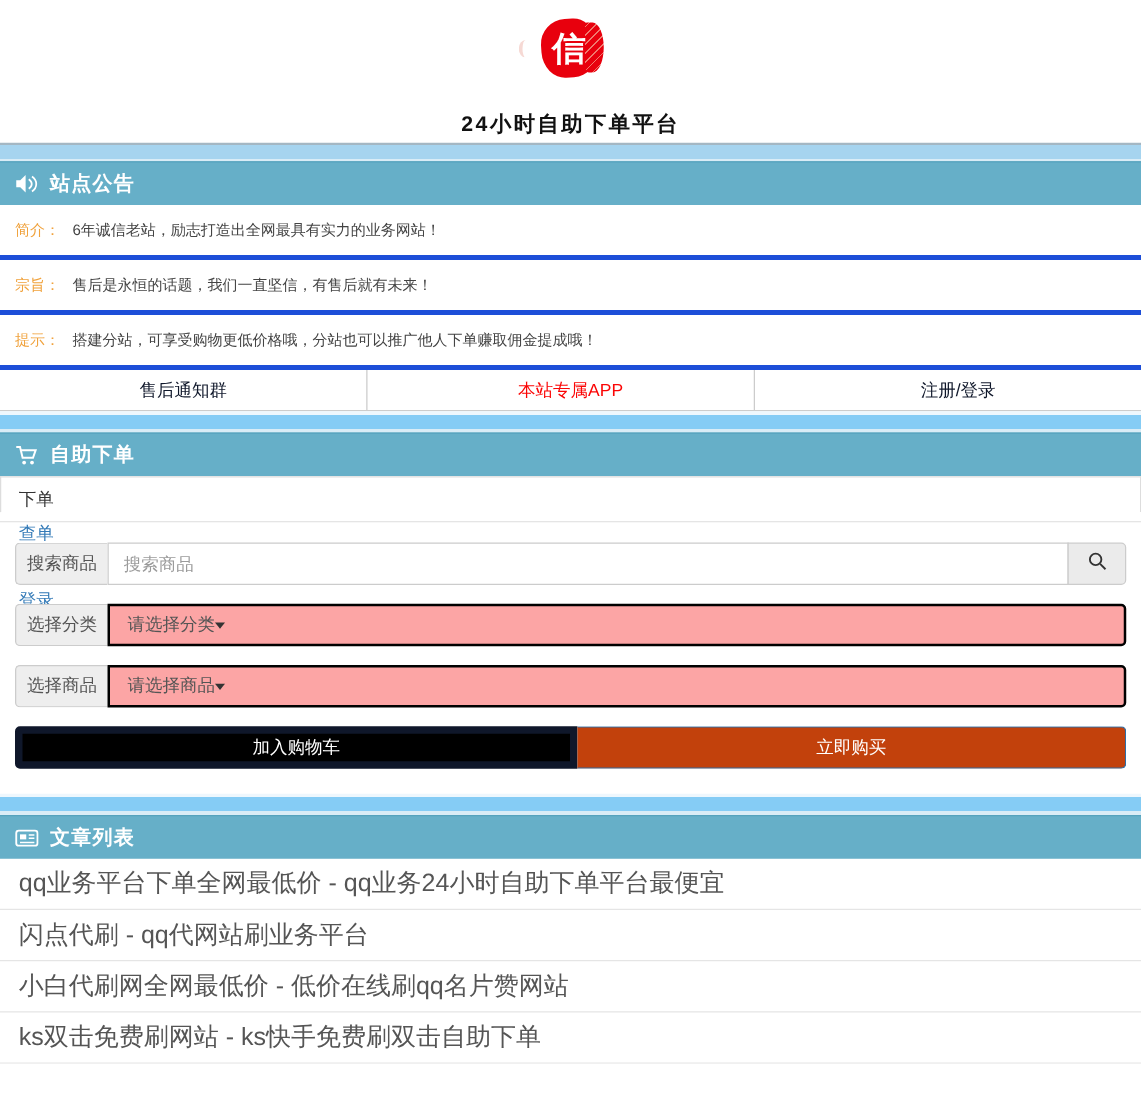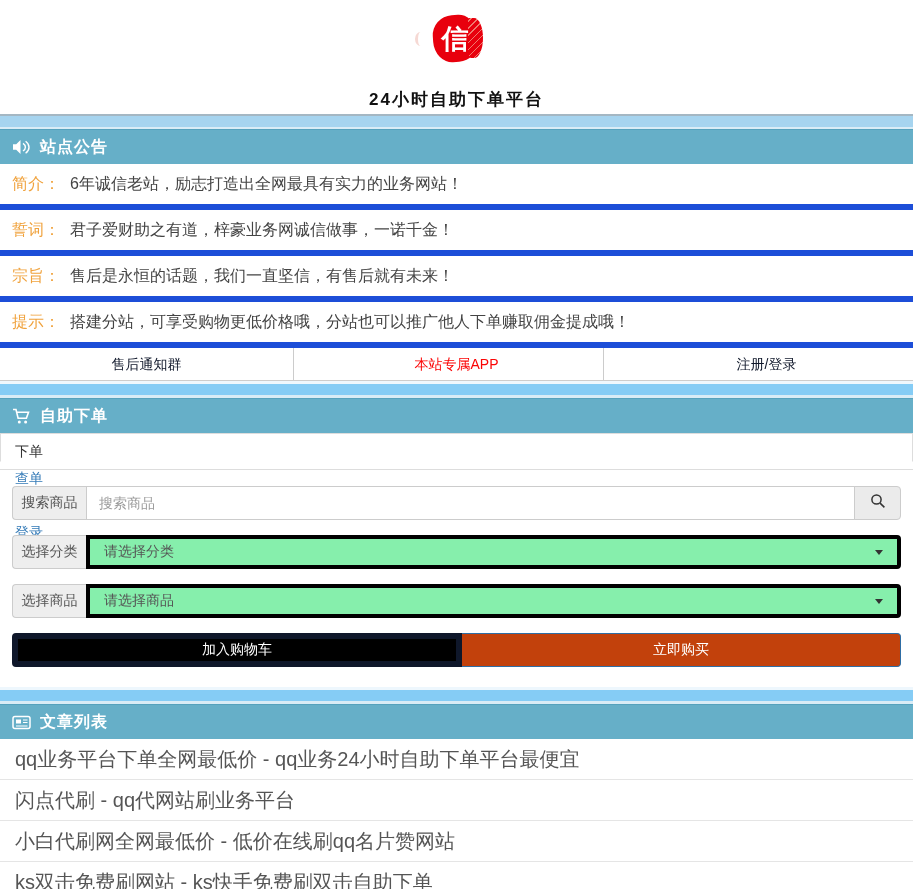--- a/index.html
+++ b/index.html
@@ -17,21 +17,21 @@
 
   
   .gap-strip{height:17px;background:linear-gradient(to bottom,#eef7fd 0,#eef7fd 3px,#85ccf5 3px,#85ccf5 14px,#d9ecf6 14px,#d9ecf6 17px);}
   .gap-strip.first{height:15px;background:linear-gradient(to bottom,#a4b7c3 0,#a4b7c3 2px,#a6d4ef 2px,#a6d4ef 13px,#d9ecf6 13px,#d9ecf6 15px);}
 
   
   .section-header{height:35px;background:#66afc8;border-top:1px solid #55a2bd;box-sizing:border-box;color:#fff;display:flex;align-items:center;padding-left:12px;font-size:16px;font-weight:bold;letter-spacing:1px;}
   .section-header .icon{margin-right:9px;display:flex;align-items:center;}
 
   
-  .ann-row{height:40px;line-height:40px;padding-left:12px;font-size:16px;border-bottom:6px solid #1d4ed8;color:#444;white-space:nowrap;overflow:hidden;}
+  .ann-row{height:40px;line-height:40px;padding-left:12px;font-size:12px;border-bottom:4px solid #1d4ed8;color:#444;white-space:nowrap;overflow:hidden;}
   .ann-label{color:#f0a23c;margin-right:10px;}
 
   
   .quick-links{display:flex;height:32px;border-bottom:1px solid #ccc;}
   .quick-cell{flex:1;text-align:center;line-height:32px;font-size:14px;color:#0f172a;cursor:pointer;}
   .quick-cell + .quick-cell{border-left:1px solid #ccc;padding-left:16px;}
   .quick-cell.red{color:#fb0505;}
 
   
   .tabs{display:flex;border-bottom:1px solid #ddd;height:37px;box-sizing:border-box;align-items:stretch;flex-direction:column;}
@@ -41,21 +41,21 @@
   .tab.c-red{color:#f22f2f;font-weight:bold;}
   .tab.c-deep{color:#2b2fd0;font-weight:bold;}
 
   
   .form-area{padding:16px 12px 20px 12px;background:#fff;}
   .input-group{display:flex;margin-bottom:15px;height:34px;}
   .addon{width:74px;background:#eee;border:1px solid #ccc;border-right:0;border-radius:4px 0 0 4px;display:flex;align-items:center;justify-content:center;font-size:14px;color:#555;box-sizing:border-box;}
   .text-input{flex:1;border:1px solid #ccc;padding:0 12px;font-size:14px;outline:none;border-radius:0;min-width:0;font-family:inherit;color:#333;}
   .text-input::placeholder{color:#9b9b9b;}
   .search-btn{width:45px;background:#ebebeb;border:1px solid #ccc;margin-left:-1px;border-radius:0 4px 4px 0;display:flex;align-items:center;justify-content:center;cursor:pointer;}
-  .select{flex:1;border:4px solid #000000;border-radius:0 4px 4px 0;display:flex;align-items:center;justify-content:space-between;padding:0 14px;font-size:14px;color:#555;cursor:pointer;background:#86efac;}
+  .select{flex:1;border:2px solid #000000;border-radius:0 4px 4px 0;display:flex;align-items:center;justify-content:flex-start;padding:0 14px;font-size:14px;color:#555;cursor:pointer;background:#fca5a5;}
   .caret{width:0;height:0;border-left:4px solid transparent;border-right:4px solid transparent;border-top:5px solid #333;}
   .btn-row{display:flex;height:34px;}
   .btn{flex:1;display:flex;align-items:center;justify-content:center;color:#fff;font-size:14px;cursor:pointer;box-sizing:border-box;}
   .btn-green{background:#000000;border:6px solid #0f172a;border-radius:4px 0 0 4px;}
   .btn-blue{background:#c2410c;border:1px solid #2e6da4;border-left:0;border-radius:0 4px 4px 0;font-family:Liberation Mono, monospace;}
 
   
   .article-row{height:40px;line-height:40px;padding-left:15px;font-size:20px;color:#555;border-bottom:1px solid #e5e5e5;cursor:pointer;white-space:nowrap;overflow:hidden;}
   .page-bottom{height:5px;background:#fff;}
 </style>
@@ -81,23 +81,20 @@
           <path d="M1 5.2h3.2L8.5 1v14L4.2 10.8H1z" fill="#fff"></path>
           <path d="M11 4.4c1.5 1 2.4 2.2 2.4 3.8s-.9 2.8-2.4 3.8" stroke="#fff" fill="none" stroke-width="1.4"></path>
           <path d="M13.6 2.2c2.1 1.5 3.4 3.4 3.4 6s-1.3 4.5-3.4 6" stroke="#fff" fill="none" stroke-width="1.4"></path>
         </svg>
     </span>
     <span>站点公告</span>
   </div>
 
   <div class="ann-row">
     <span class="ann-label">简介：</span><span>6年诚信老站，励志打造出全网最具有实力的业务网站！</span>
-  </div>
-  <div class="ann-row">
-    <span class="ann-label">誓词：</span><span>君子爱财助之有道，梓豪业务网诚信做事，一诺千金！</span>
   </div>
   <div class="ann-row">
     <span class="ann-label">宗旨：</span><span>售后是永恒的话题，我们一直坚信，有售后就有未来！</span>
   </div>
   <div class="ann-row">
     <span class="ann-label">提示：</span><span>搭建分站，可享受购物更低价格哦，分站也可以推广他人下单赚取佣金提成哦！</span>
   </div>
 
   <div class="quick-links">
     <div class="quick-cell">售后通知群</div>

